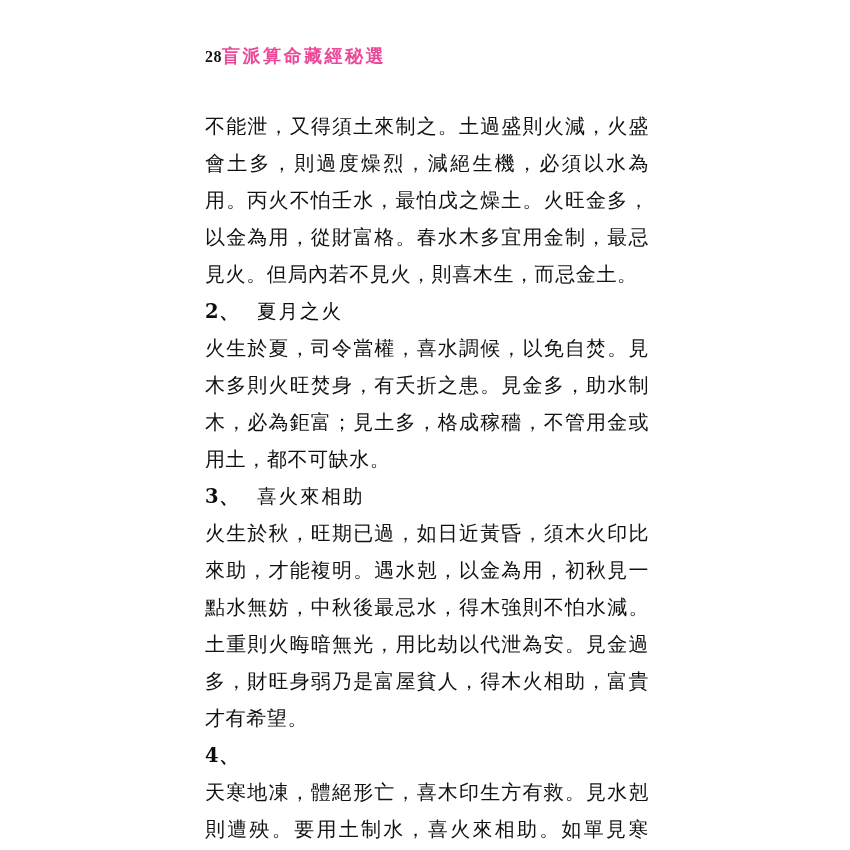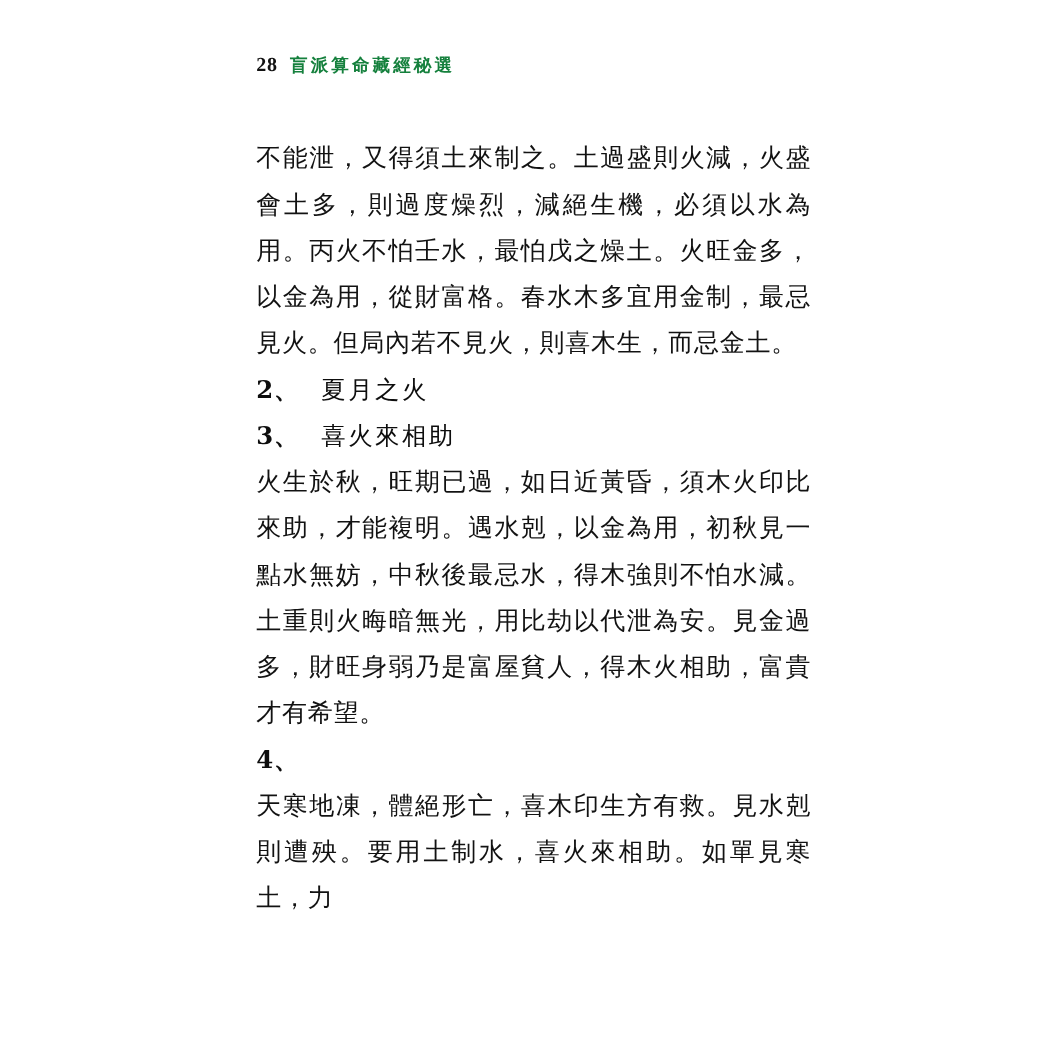--- a/index.html
+++ b/index.html
@@ -20,35 +20,35 @@
     height: 850px;
     background: #ffffff;
     box-sizing: border-box;
   }
   .header {
     position: absolute;
     top: 44px;
     left: 205px;
     display: flex;
     align-items: baseline;
-    gap: 10px;
+    gap: 0;
   }
   .header .page-number {
     font-family: "Liberation Serif", "DejaVu Serif", serif;
     font-size: 16px;
     font-weight: 700;
     letter-spacing: 0.5px;
     color: #111;
   }
   .header .book-title {
     font-family: "DejaVu Serif", "Liberation Serif", serif;
-    font-size: 14px;
+    font-size: 18px;
     font-weight: 700;
     letter-spacing: 2.5px;
-    color: #15803d;
+    color: #ec4899;
   }
   .body-area {
     position: absolute;
     top: 108px;
     left: 205px;
     width: 444px;
   }
   p.para {
     margin: 0;
     font-family: "DejaVu Serif", "Liberation Serif", serif;
@@ -91,20 +91,21 @@
   </div>
 
   <div class="body-area">
 
     <p class="para">不能泄，又得須土來制之。土過盛則火減，火盛會土多，則過度燥烈，減絕生機，必須以水為用。丙火不怕壬水，最怕戊之燥土。火旺金多，以金為用，從財富格。春水木多宜用金制，最忌見火。但局內若不見火，則喜木生，而忌金土。</p>
 
     <div class="section-head">
       <span class="num">2、</span>
       <span class="title">夏月之火</span>
     </div>
+    <p class="para">火生於夏，司令當權，喜水調候，以免自焚。見木多則火旺焚身，有夭折之患。見金多，助水制木，必為鉅富；見土多，格成稼穡，不管用金或用土，都不可缺水。</p>
 
     <div class="section-head">
       <span class="num">3、</span>
       <span class="title">喜火來相助</span>
     </div>
     <p class="para">火生於秋，旺期已過，如日近黃昏，須木火印比來助，才能複明。遇水剋，以金為用，初秋見一點水無妨，中秋後最忌水，得木強則不怕水減。土重則火晦暗無光，用比劫以代泄為安。見金過多，財旺身弱乃是富屋貧人，得木火相助，富貴才有希望。</p>
 
     <div class="section-head">
       <span class="num">4、</span>
     </div>

